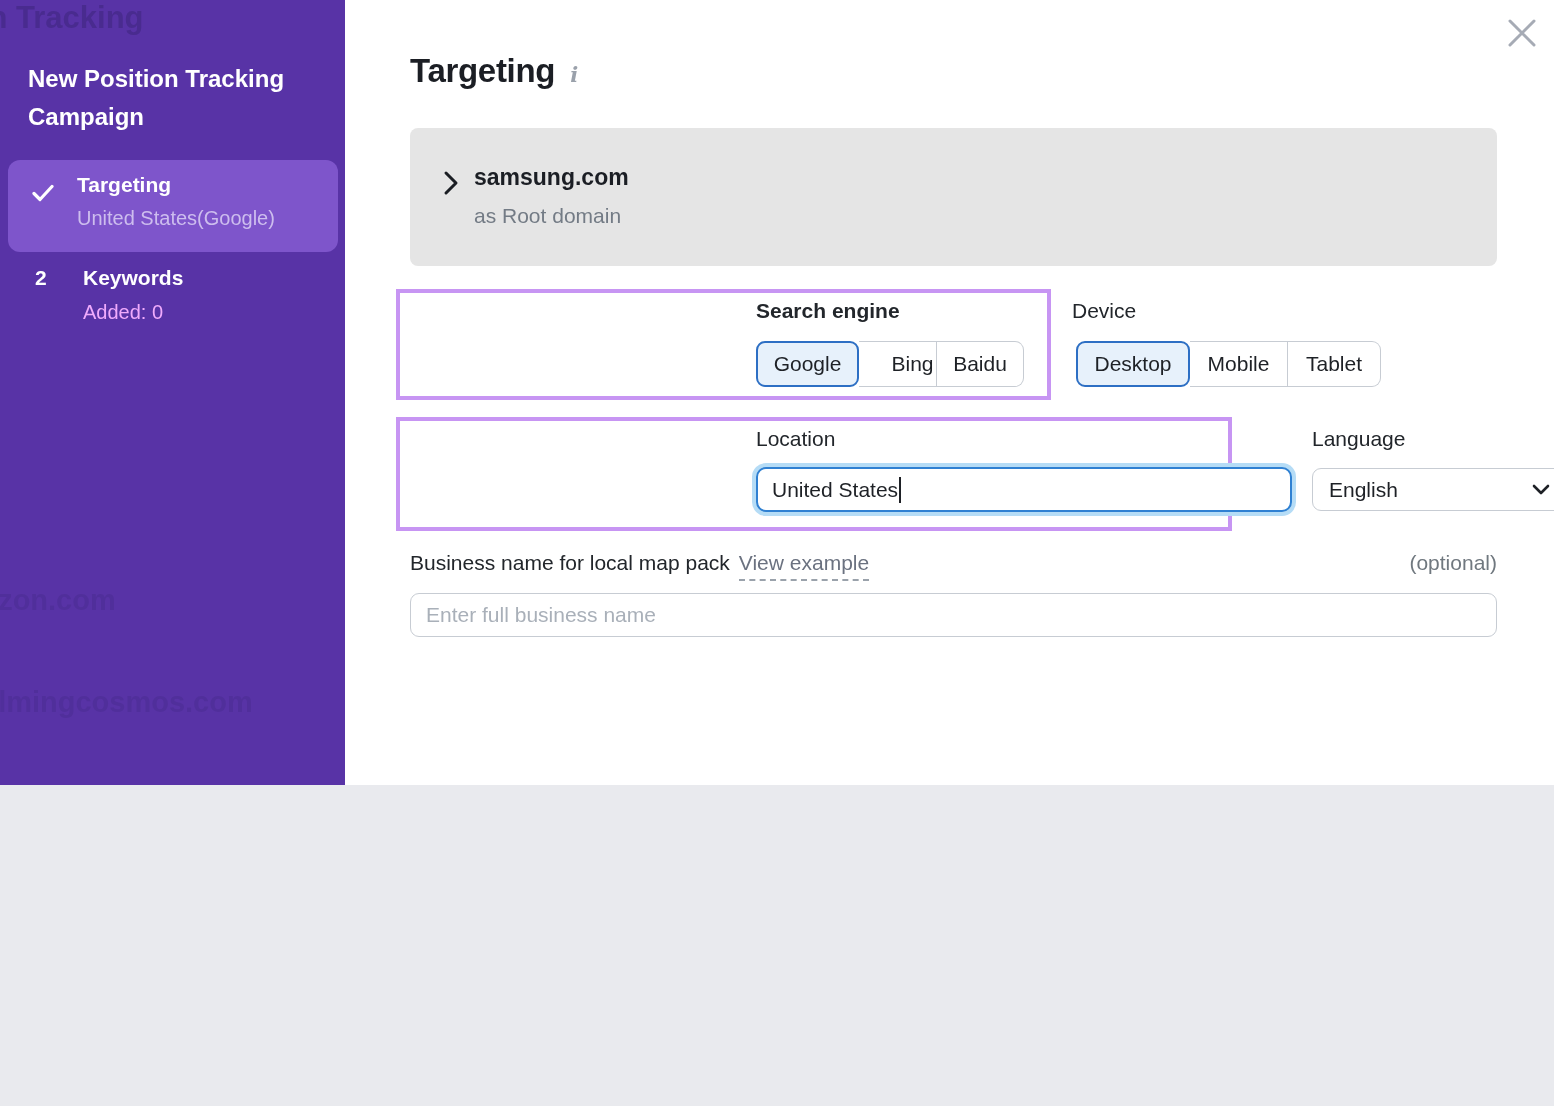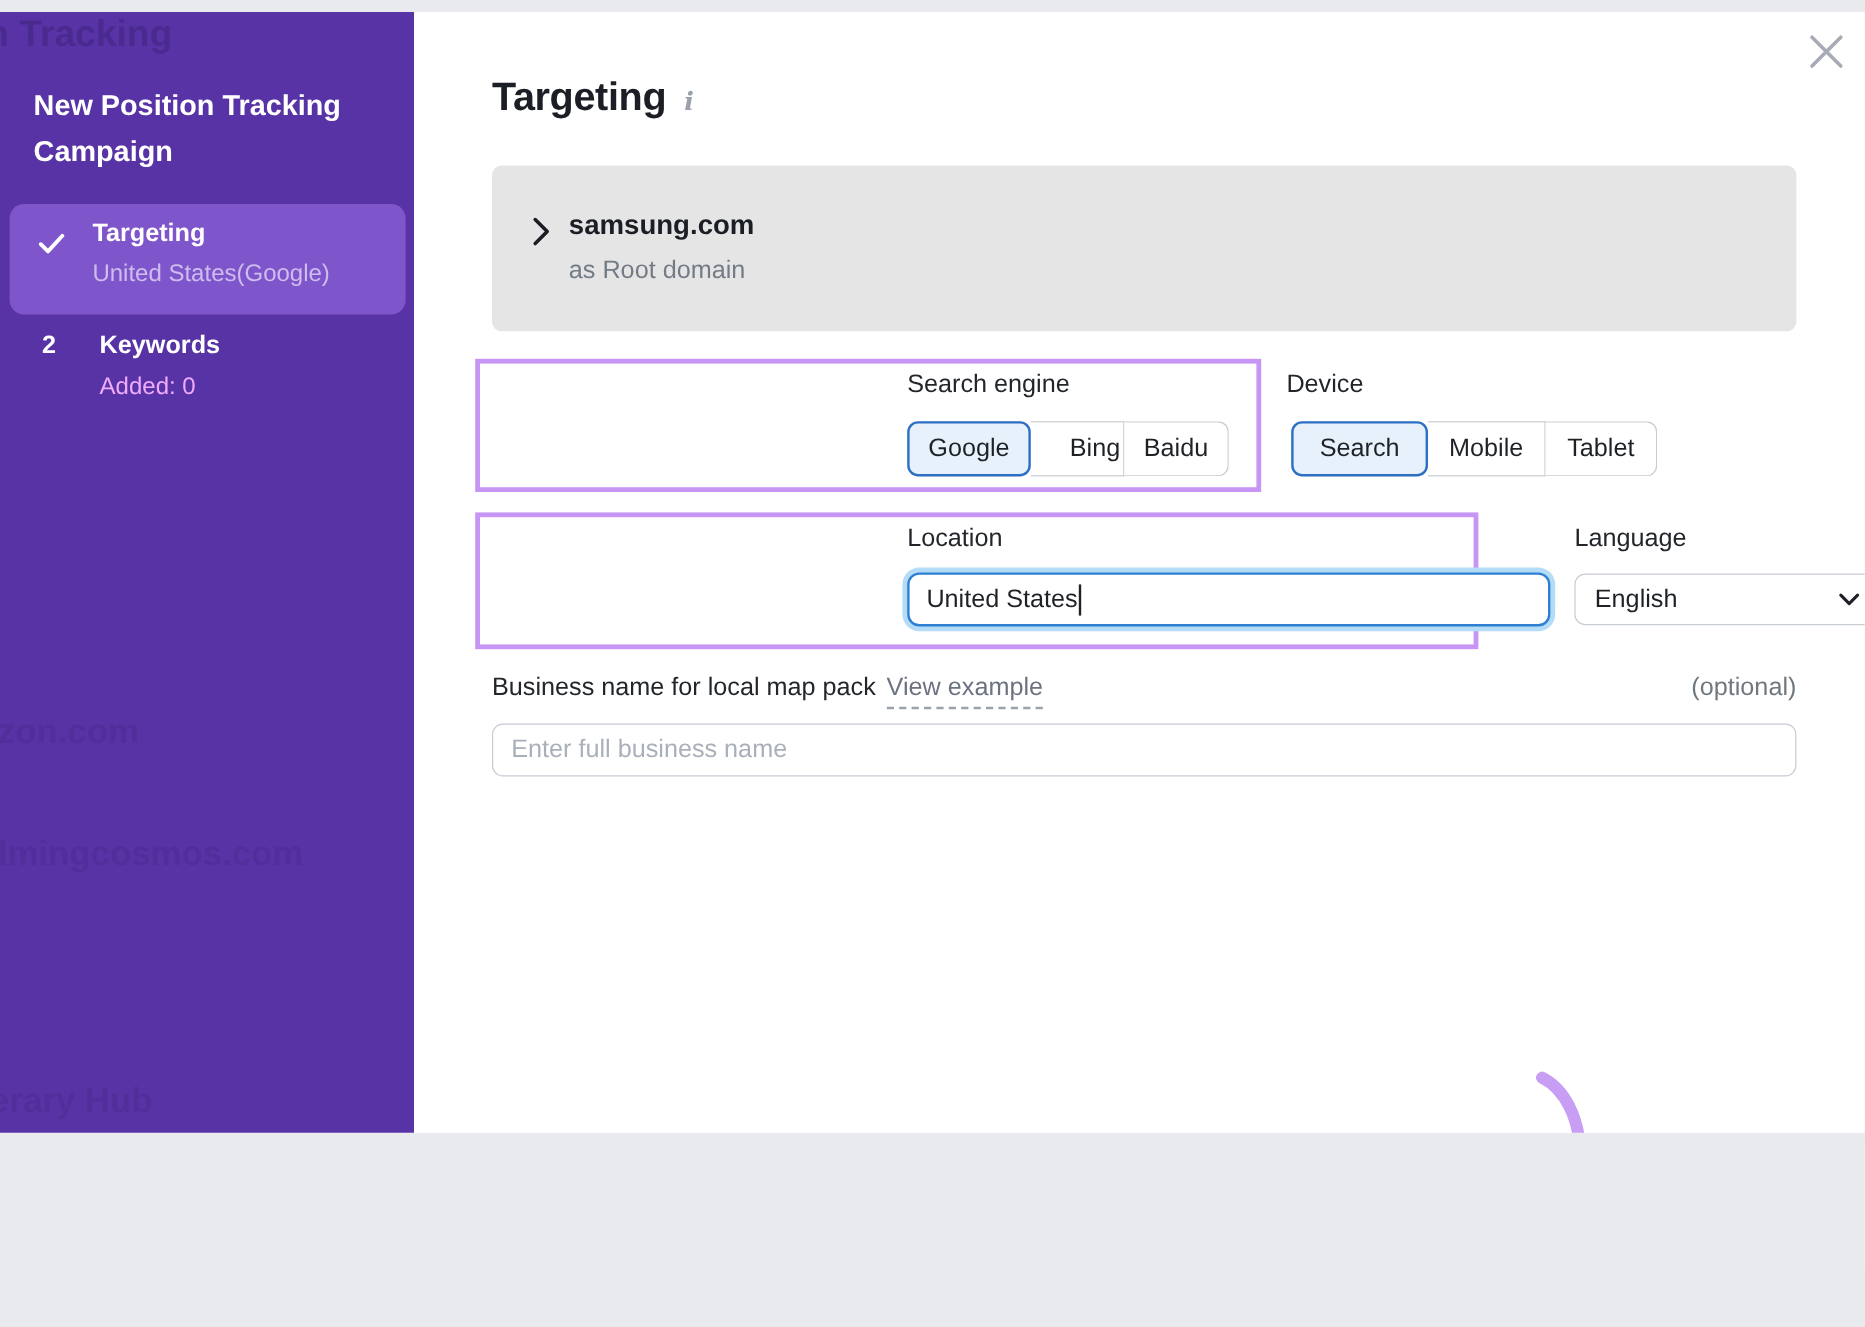--- a/index.html
+++ b/index.html
@@ -1,20 +1,20 @@
 <!DOCTYPE html>
 <html><head>
 <meta charset="utf-8">
 <style>
   * { margin:0; padding:0; box-sizing:border-box; }
   html,body { background:#e9eaee; }
   body { font-family:"Liberation Sans", sans-serif; }
   .screen {
-    position:relative; width:1554px; height:934px; background:#ffffff;
-    overflow:hidden; margin:10px auto;
+    position:relative; width:1554px; height:785px; background:#ffffff;
+    overflow:hidden; margin:0 auto;
   }
 
   
   .sidebar {
     position:absolute; left:0; top:0; width:345px; height:1106px;
     background:#5833a6; overflow:hidden;
   }
   .ghost { position:absolute; color:#472a8c; font-weight:700; white-space:nowrap; }
   .ghost-title { left:-58px; top:0; font-size:31px; opacity:.85; }
   .ghost-row { left:-18px; font-size:29px; opacity:.42; font-weight:700; }
@@ -161,30 +161,30 @@
 
     <div class="domain-card">
       <svg class="domain-chevron" width="16" height="26" viewBox="0 0 16 26">
         <path d="M3 3 L13 13 L3 23" fill="none" stroke="#1b1e24" stroke-width="3" stroke-linecap="round" stroke-linejoin="round"></path>
       </svg>
       <div class="domain-name">samsung.com</div>
       <div class="domain-sub">as Root domain</div>
     </div>
 
     <div class="hl-box hl-engine"></div>
-    <div class="field-label" style="left:411px; top:299px;">Search engine</div>
+    <div class="field-label" style="left:411px; top:299px;font-weight:bold;">Search engine</div>
     <div class="seg-group" style="left:411px; top:341px;border-radius:19px;">
       <button class="seg-btn selected" style="width:103px;">Google</button>
       <button class="seg-btn" style="width:78px;padding-left:48px;">Bing</button>
       <button class="seg-btn" style="width:87px;">Baidu</button>
     </div>
 
     <div class="field-label" style="left:727px; top:299px;">Device</div>
     <div class="seg-group" style="left:731px; top:341px;">
-      <button class="seg-btn selected" style="width:114px;">Search</button>
+      <button class="seg-btn selected" style="width:114px;">Desktop</button>
       <button class="seg-btn" style="width:98px;">Mobile</button>
       <button class="seg-btn" style="width:93px;">Tablet</button>
     </div>
 
     <div class="hl-box hl-location"></div>
     <div class="field-label" style="left:411px; top:427px;">Location</div>
     <div class="location-input">
       <span>United States</span>
         <span class="caret"></span>
     </div>

